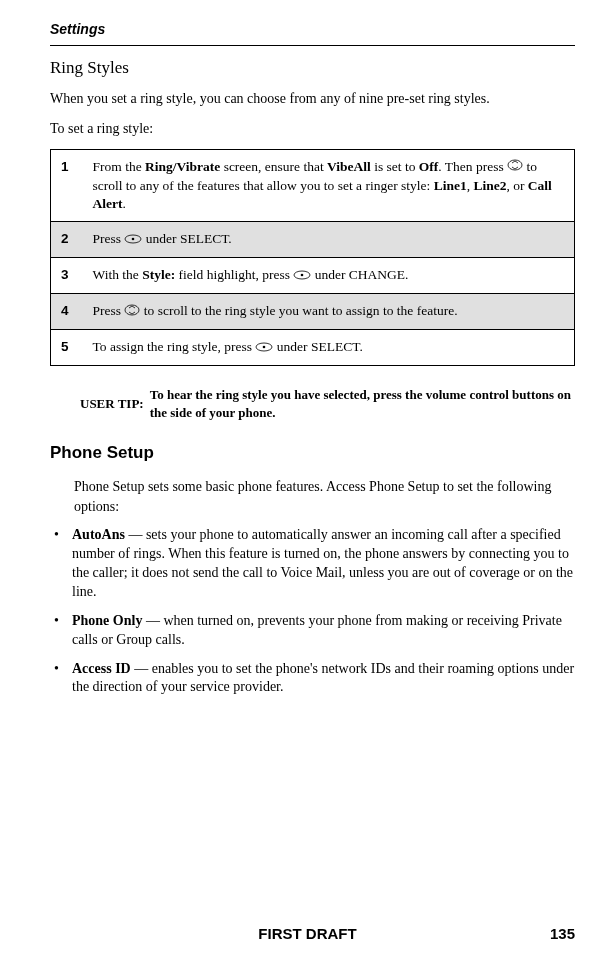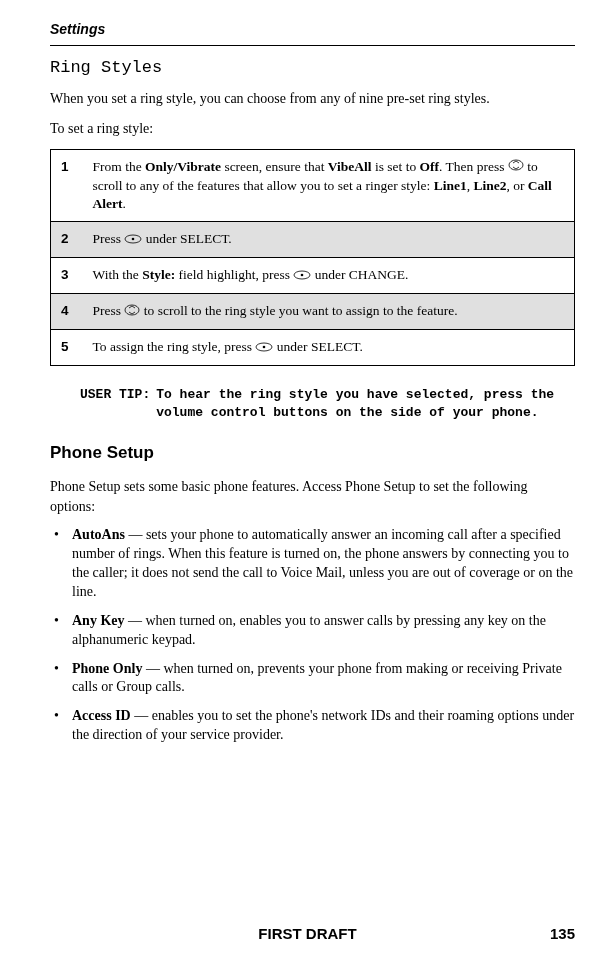--- a/index.html
+++ b/index.html
@@ -24,21 +24,21 @@
       font-family: Arial, sans-serif;
       font-size: 14px;
       margin-bottom: 5px;
     }
     .header-rule {
       border: none;
       border-top: 1px solid #000;
       margin-bottom: 10px;
     }
     .section-title {
-      font-family: Liberation Mono, monospace;
+      font-family: Liberation Serif, serif;
       font-size: 17px;
       font-weight: normal;
       margin-bottom: 10px;
     }
     .intro-text {
       margin-bottom: 10px;
     }
     .subtitle {
       margin-bottom: 10px;
     }
@@ -65,40 +65,42 @@
     }
     .steps-table tr {
       border-bottom: 1px solid #000;
     }
     .steps-table tr:last-child {
       border-bottom: none;
     }
     .user-tip-row {
       display: flex;
       margin: 0 0 20px 30px;
-      font-family: Liberation Mono, monospace;
+      font-family: Liberation Serif, serif;
       font-weight: bold;
       font-size: 13px;
       line-height: 1.35;
+      align-items: center;
     }
     .user-tip-label {
       white-space: nowrap;
       margin-right: 6px;
     }
     .user-tip-text {
       flex: 1;
     }
     .section-heading {
       font-family: Arial, sans-serif;
       font-weight: bold;
       font-size: 17px;
       margin-bottom: 12px;
     }
     .body-para {
       margin-bottom: 10px;
+      margin-left: 24px;
     }
     .bullet-list {
       list-style: none;
       padding-left: 0;
     }
     .bullet-list li {
       position: relative;
       padding-left: 22px;
       margin-bottom: 10px;
       line-height: 1.35;
@@ -148,21 +150,21 @@
 
 <p class="intro-text">When you set a ring style, you can choose from any of nine pre-set ring styles.</p>
 
 <p class="subtitle">To set a ring style:</p>
 
 <table class="steps-table">
   <tbody>
       <tr>
     <td class="step-num">1</td>
     <td>
-      <span>From the </span><b>Only/Vibrate</b><span> screen, ensure that </span><b>VibeAll</b><span> is set to </span><b>Off</b><span>. Then press </span><span class="icon-scroll"><svg width="16" height="12" viewBox="0 0 16 12">
+      <span>From the </span><b>Ring/Vibrate</b><span> screen, ensure that </span><b>VibeAll</b><span> is set to </span><b>Off</b><span>. Then press </span><span class="icon-scroll"><svg width="16" height="12" viewBox="0 0 16 12">
               <ellipse cx="8" cy="6" rx="7" ry="5" fill="none" stroke="#000" stroke-width="0.8"></ellipse>
               <path d="M5 4 L8 2 L11 4 M5 8 L8 10 L11 8" fill="none" stroke="#000" stroke-width="0.8"></path>
             </svg></span><span> to scroll to any of the features that allow you to set a ringer style: </span><b>Line1</b><span>, </span><b>Line2</b><span>, or </span><b>Call Alert</b><span>.</span>
     </td>
   </tr>
   <tr class="shaded">
     <td class="step-num">2</td>
     <td>
       <span>Press </span><span class="icon-dot"><svg width="18" height="10" viewBox="0 0 18 10">
               <ellipse cx="9" cy="5" rx="8" ry="4" fill="none" stroke="#000" stroke-width="0.8"></ellipse>
@@ -204,21 +206,20 @@
   <div class="user-tip-label">USER TIP:</div>
   <div class="user-tip-text">To hear the ring style you have selected, press the volume control buttons on the side of your phone.</div>
 </div>
 
 <div class="section-heading">Phone Setup</div>
 
 <p class="body-para">Phone Setup sets some basic phone features. Access Phone Setup to set the following options:</p>
 
 <ul class="bullet-list">
   <li><b>AutoAns</b><span> — sets your phone to automatically answer an incoming call after a specified number of rings. When this feature is turned on, the phone answers by connecting you to the caller; it does not send the call to Voice Mail, unless you are out of coverage or on the line.</span></li>
-  <li><b>Any Key</b><span> — when turned on, enables you to answer calls by pressing any key on the alphanumeric keypad.</span></li>
   <li><b>Phone Only</b><span> — when turned on, prevents your phone from making or receiving Private calls or Group calls.</span></li>
   <li><b>Access ID</b><span> — enables you to set the phone's network IDs and their roaming options under the direction of your service provider.</span></li>
 </ul>
 
 <div class="footer">
   <span class="footer-draft">FIRST DRAFT</span>
   <span class="footer-page">135</span>
 </div>
 
 </body></html>

